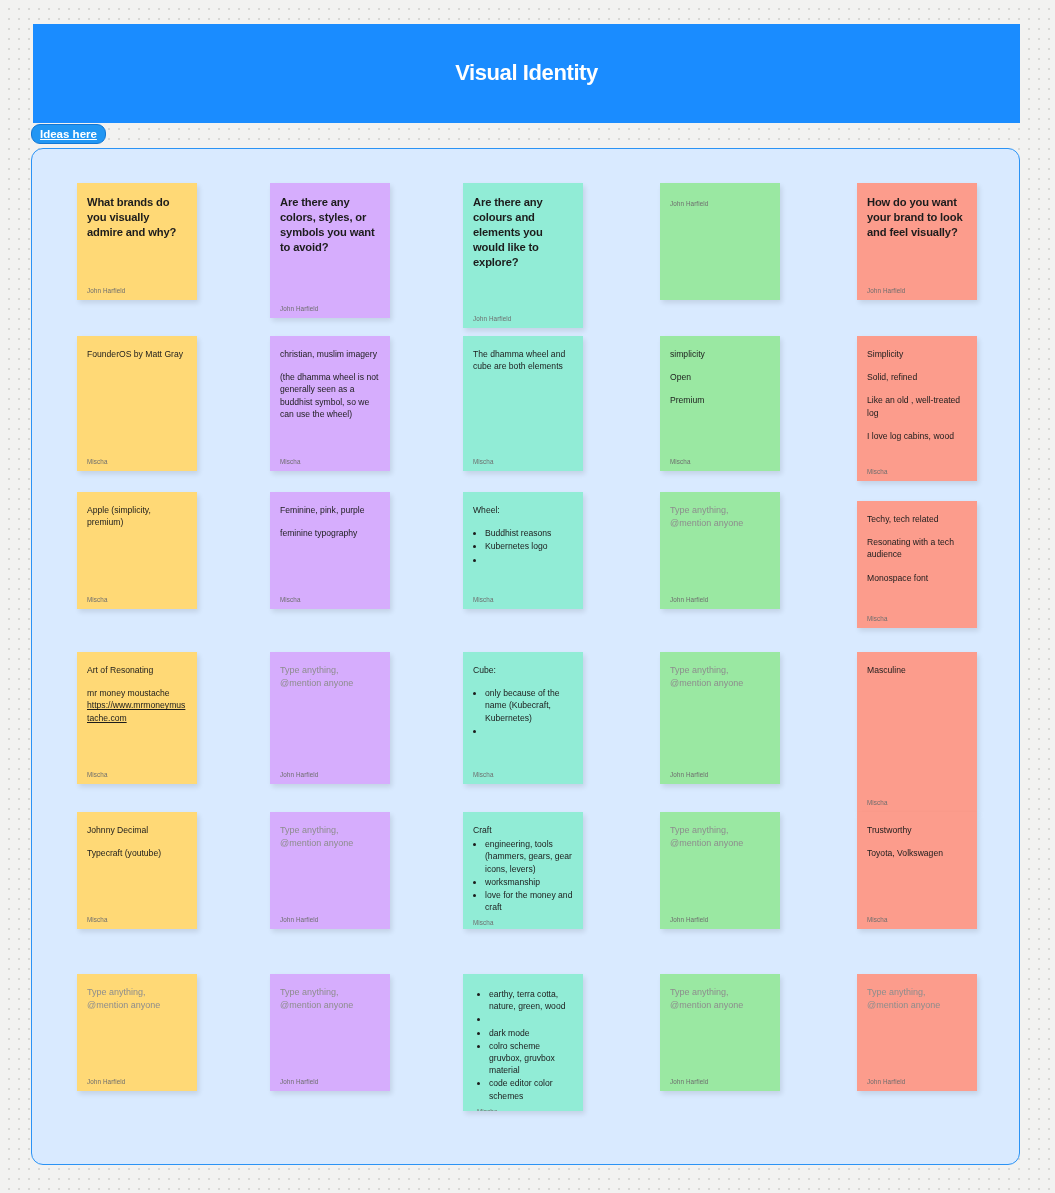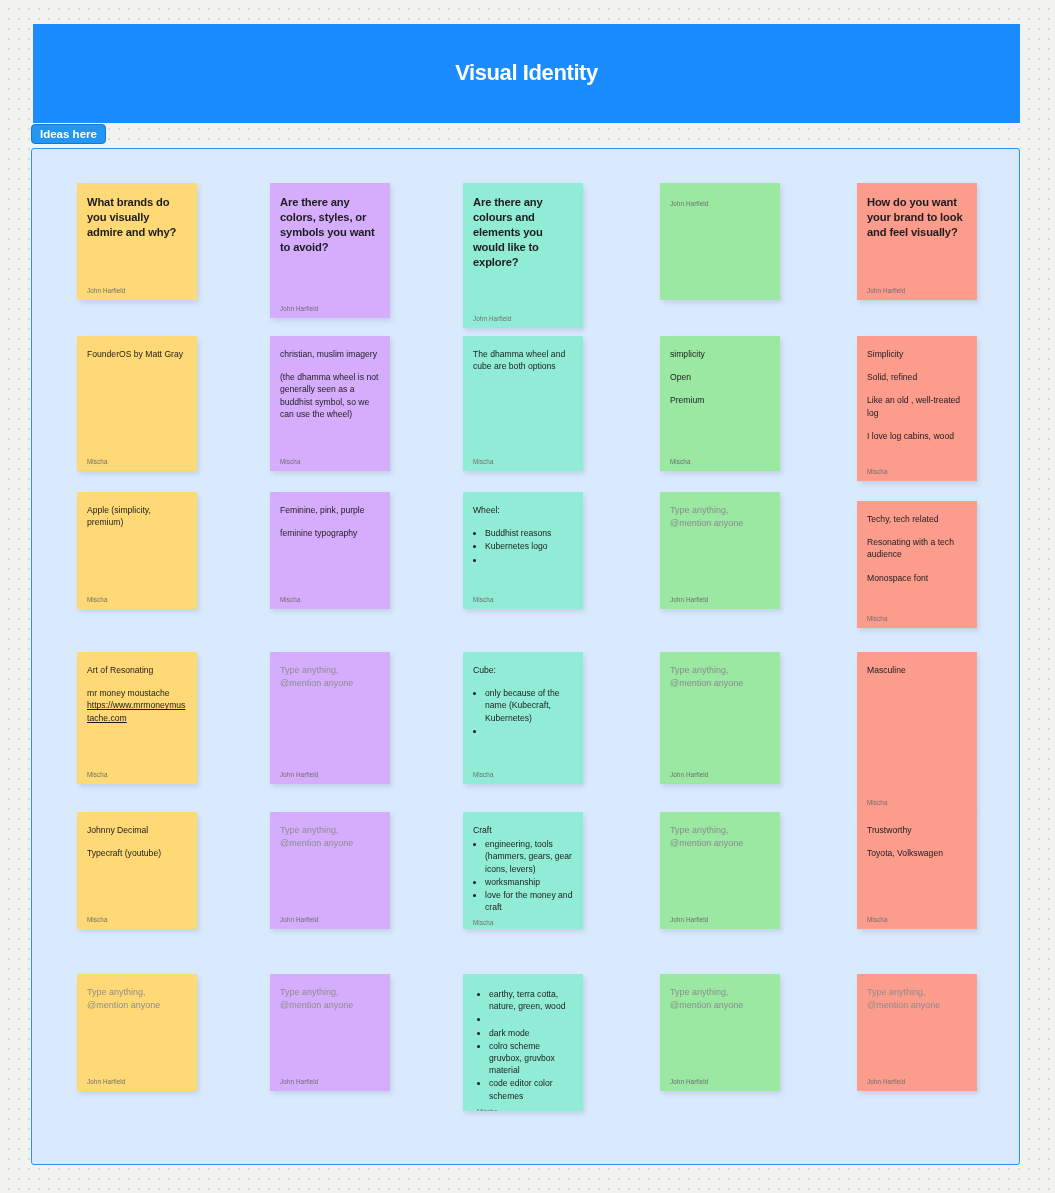--- a/index.html
+++ b/index.html
@@ -41,39 +41,40 @@
 
   
   .frame-label {
     position: absolute;
     left: 31px;
     top: 124px;
     height: 18px;
     padding: 0 8px;
     background: #2196f3;
     border: 1.5px solid #1277d4;
-    border-radius: 4px;
+    border-radius: 9px;
     color: #ffffff;
     font-size: 11.5px;
     font-weight: bold;
     line-height: 18px;
     white-space: nowrap;
     z-index: 5;
+    text-decoration: underline;
   }
 
   
   .board {
     position: absolute;
     left: 31px;
     top: 148px;
     width: 989px;
     height: 1017px;
     background: #d9eaff;
     border: 1.5px solid #2b93f5;
-    border-radius: 3px;
+    border-radius: 12px;
     box-sizing: border-box;
   }
 
   .columns {
     position: absolute;
     left: 0;
     top: 0;
     width: 100%;
     height: 100%;
   }
@@ -227,21 +228,21 @@
           <div class="note-author">John Harfield</div>
         </div>
       </div>
       <div class="column" style="left: 431px;">
         <div class="note c-teal header" style="top: 34px; height: 145px;">
           <div class="note-body">Are there any colours and elements you would like to explore?</div>
           <div class="note-author">John Harfield</div>
         </div>
         <div class="note c-teal" style="top: 187px; height: 135px;">
           <div class="note-body">
-            <p>The dhamma wheel  and cube are both options</p>
+            <p>The dhamma wheel  and cube are both elements</p>
           </div>
           <div class="note-author">Mischa</div>
         </div>
         <div class="note c-teal" style="top: 343px; height: 117px;">
           <div class="note-body">
             <p>Wheel:</p>
             <ul>
               <li class="">Buddhist reasons</li>
               <li class="">Kubernetes logo</li>
               <li class="blank"></li>

